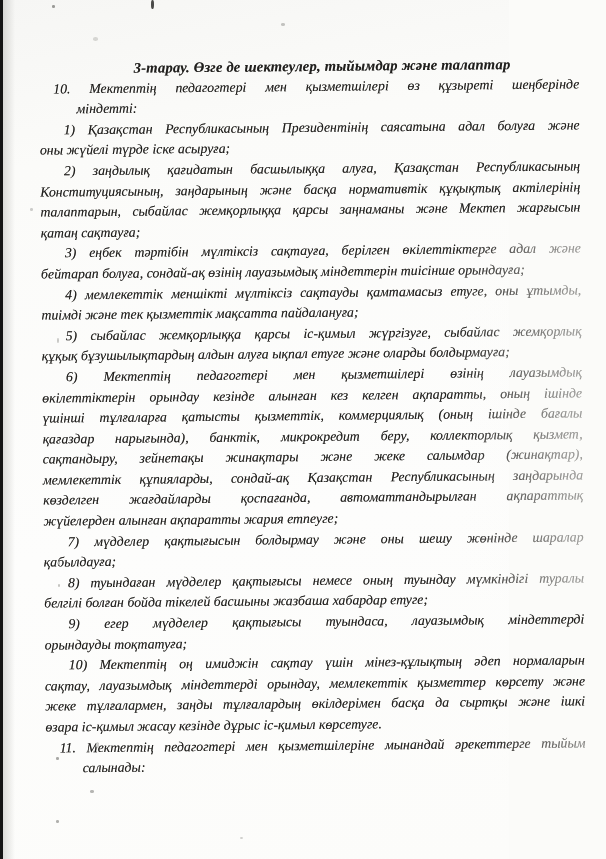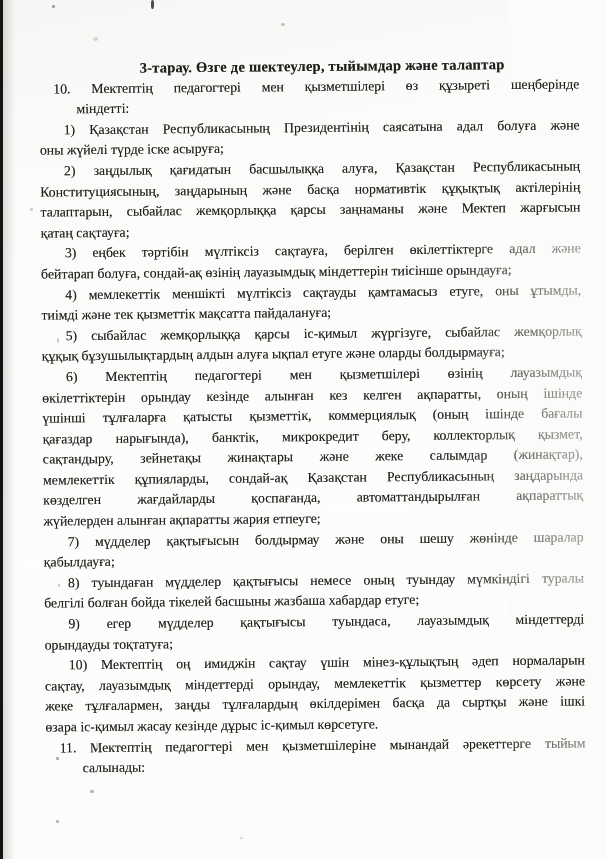--- a/index.html
+++ b/index.html
@@ -12,20 +12,21 @@
     width: 606px; height: 859px;
     overflow: hidden;
     background: var(--page-bg);
     font-family: "Liberation Serif", "DejaVu Serif", serif;
   }
   .page {
     position: relative;
     width: 509px; height: 859px;
     background:
       linear-gradient(170deg, #f6f6f4 0%, #fbfbf9 18%, #fdfdfc 60%, #fcfcfa 100%);
+    font-style: italic;
   }
   
   .scan-edge-left {
     position: absolute; left: 0; top: 0;
     width: 3px; height: 859px;
     background: var(--edge-color);
   }
   .scan-gutter {
     position: absolute; left: 3px; top: 0;
     width: 12px; height: 859px;

